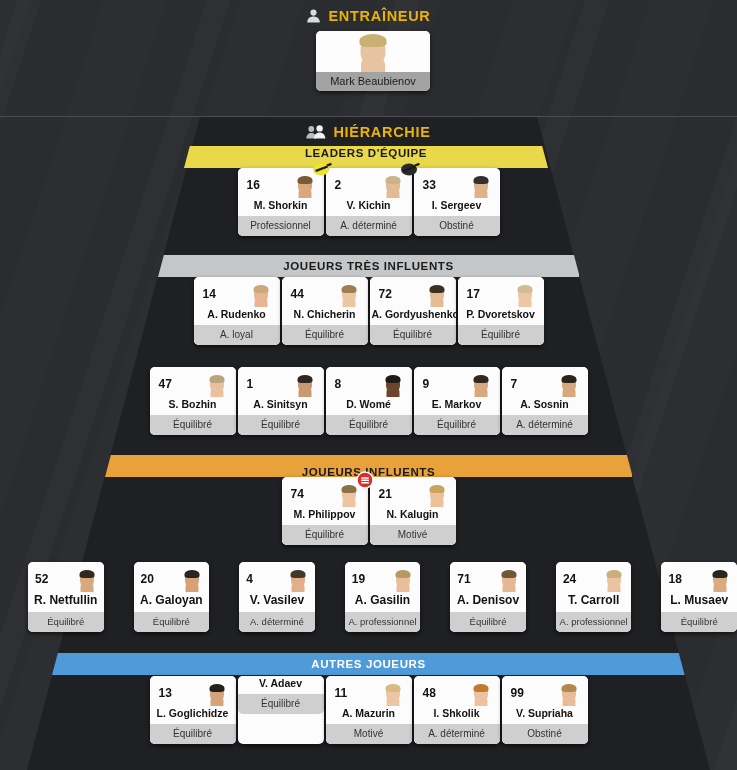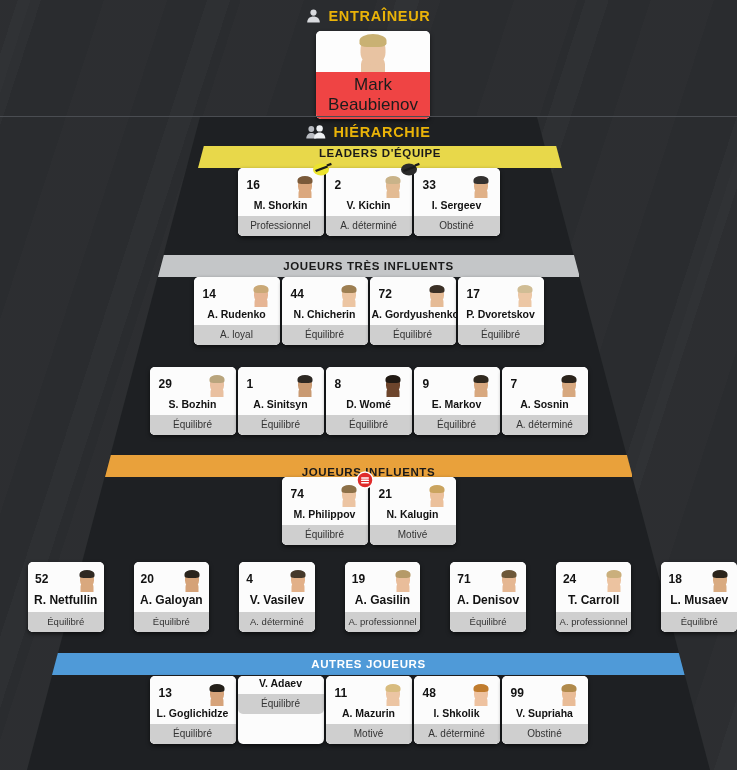--- a/index.html
+++ b/index.html
@@ -85,23 +85,23 @@
     overflow: hidden;
   }
   .coach-face-wrap {
     height: 41px;
     background: #fdfdfd;
     display: flex;
     align-items: flex-end;
     justify-content: center;
   }
   .coach-name {
-    background: #ef4444;
+    background: #a3a3a3;
     color: #1c1c1c;
-    font-size: 17px;
+    font-size: 11px;
     text-align: center;
     padding: 3px 0 4px;
   }
 
   
   .hier-title {
     position: absolute;
     left: 0; top: 124px; width: 737px;
     z-index: 5;
   }
@@ -255,21 +255,21 @@
         <path d="M0.3 13.6 C0.3 9.9 2.6 8.0 5.3 8.0 C8.0 8.0 10.3 9.9 10.3 13.6 Z" fill="#b9bcc2"></path>
         <circle cx="13.6" cy="3.4" r="3.2" fill="#eef0f3"></circle>
         <path d="M8.0 13.6 C8.0 9.5 10.5 7.4 13.6 7.4 C16.7 7.4 19.3 9.5 19.3 13.6 Z" fill="#eef0f3"></path>
       </svg>
     </span>
     <span>HIÉRARCHIE</span>
   </div>
 </div>
 
 <div id="hierarchy-body">
-    <div style="position: absolute; left: 198px; top: 146px; width: 364.023px; height: 14px; z-index: 5;">
+    <div style="position: absolute; left: 184px; top: 146px; width: 364.023px; height: 14px; z-index: 5;">
       <svg width="364.02297090352226" height="22" style="position: absolute; left: 0px; top: 0px;">
         <polygon points="5.828483920367546,0 358.19448698315466,0 364.02297090352226,22 0,22" fill="#e8d84a"></polygon>
       </svg>
       <div style="position: absolute; inset: 0px; display: flex; align-items: center; justify-content: center; font-size: 11.5px; font-weight: bold; letter-spacing: 0.6px; color: rgb(26, 26, 26);">LEADERS D'ÉQUIPE</div>
     </div>
     <div class="row" style="top: 168px;">
       <div class="pcard">
         <div class="pcard-inner">
           <div class="pcard-top">
             <span class="pnum">16</span>
@@ -401,21 +401,21 @@
           </div>
           <div class="pname">P. Dvoretskov</div>
           <div class="ptrait">Équilibré</div>
         </div>
       </div>
     </div>
     <div class="row" style="top: 367px;">
       <div class="pcard">
         <div class="pcard-inner">
           <div class="pcard-top">
-            <span class="pnum">29</span>
+            <span class="pnum">47</span>
             <span class="pface">
               <div class="face">
                 <div class="neck" style="background: rgb(233, 192, 160);"></div>
                 <div class="head" style="background: rgb(233, 192, 160);"></div>
                 <div class="hair" style="background: rgb(185, 165, 125);"></div>
               </div>
             </span>
           </div>
           <div class="pname">S. Bozhin</div>
           <div class="ptrait">Équilibré</div>

